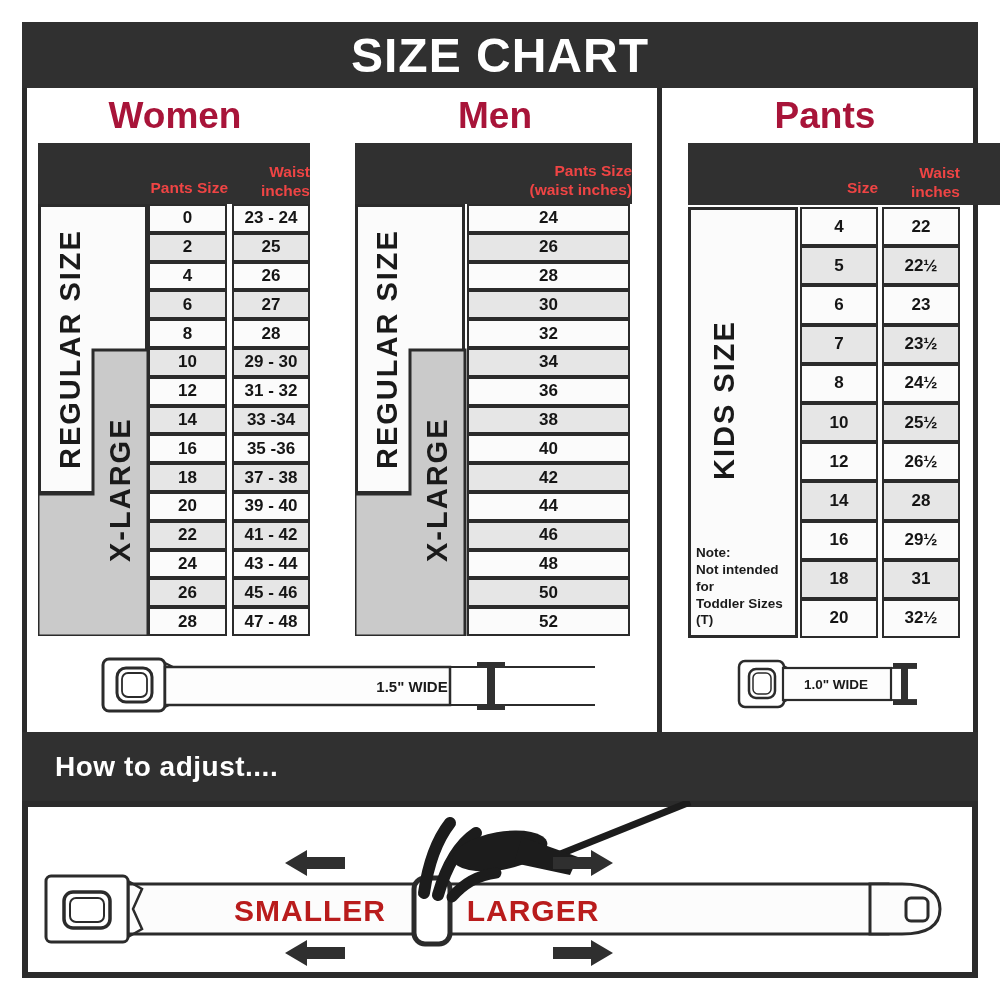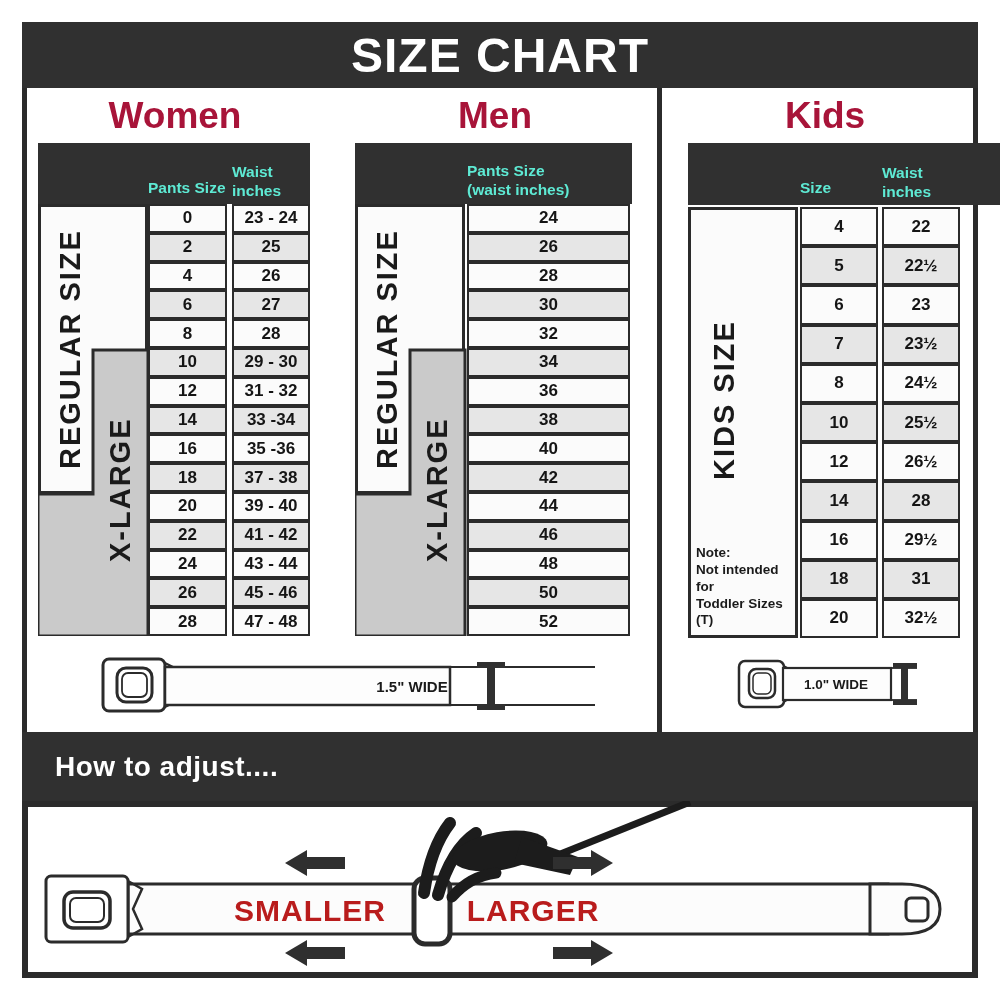--- a/index.html
+++ b/index.html
@@ -15,21 +15,21 @@
 
   
   #main{left:22px;top:88px;width:956px;height:644px;background:#fff;
         border-left:5px solid #2b2b2b;border-right:5px solid #2b2b2b;}
   #panel-divider{left:657px;top:88px;width:5px;height:644px;background:#2b2b2b;}
 
   .col-title{height:44px;display:flex;align-items:center;justify-content:center;
              color:#A81439;font-size:37px;font-weight:bold;}
 
   .tbl-header{background:#303030;}
-  .hlabel{position:absolute;color:#5eead4;font-weight:bold;font-size:15.5px;text-align:left;line-height:1.18;}
+  .hlabel{position:absolute;color:#ef4444;font-weight:bold;font-size:15.5px;text-align:right;line-height:1.18;}
 
   .side-box{background:#fbfbfb;border:3px solid #2b2b2b;}
   .vlabel{display:flex;align-items:center;justify-content:center;
           writing-mode:vertical-rl;transform:rotate(180deg);
           font-weight:bold;font-size:29px;letter-spacing:2px;color:#1a1a1a;}
 
   .trow{display:flex;gap:5px;height:28.8px;}
   .trow .cell{border:2px solid #2b2b2b;display:flex;align-items:center;justify-content:center;
               font-weight:bold;font-size:17px;color:#151515;box-sizing:border-box;}
   .zebra-even .cell{background:#fbfbfb;}
@@ -60,21 +60,21 @@
 
   <div id="title-bar" class="abs dark">
     <div class="t">SIZE CHART</div>
   </div>
 
   <div id="main" class="abs"></div>
   <div id="panel-divider" class="abs"></div>
 
   <div class="abs col-title" style="left:60px;top:94px;width:230px;">Women</div>
   <div class="abs col-title" style="left:380px;top:94px;width:230px;">Men</div>
-  <div class="abs col-title" style="left:710px;top:94px;width:230px;">Kids</div>
+  <div class="abs col-title" style="left:710px;top:94px;width:230px;">Pants</div>
 
   <div class="abs tbl-header" style="left:38px;top:143px;width:272px;height:61px;">
     <div class="hlabel" style="left:110px;bottom:7px;width:80px;">Pants Size</div>
     <div class="hlabel pre" style="left:194px;bottom:4px;width:78px;">Waist
 inches</div>
   </div>
   <div class="abs side-box" style="left:38px;top:204px;width:110px;height:290px;">
     <div class="vlabel" style="position:absolute;left:6px;top:0;width:46px;height:100%;">REGULAR SIZE</div>
   </div>
   <svg class="abs" style="left:38px;top:204px;" width="272" height="432" viewBox="0 0 272 432">

